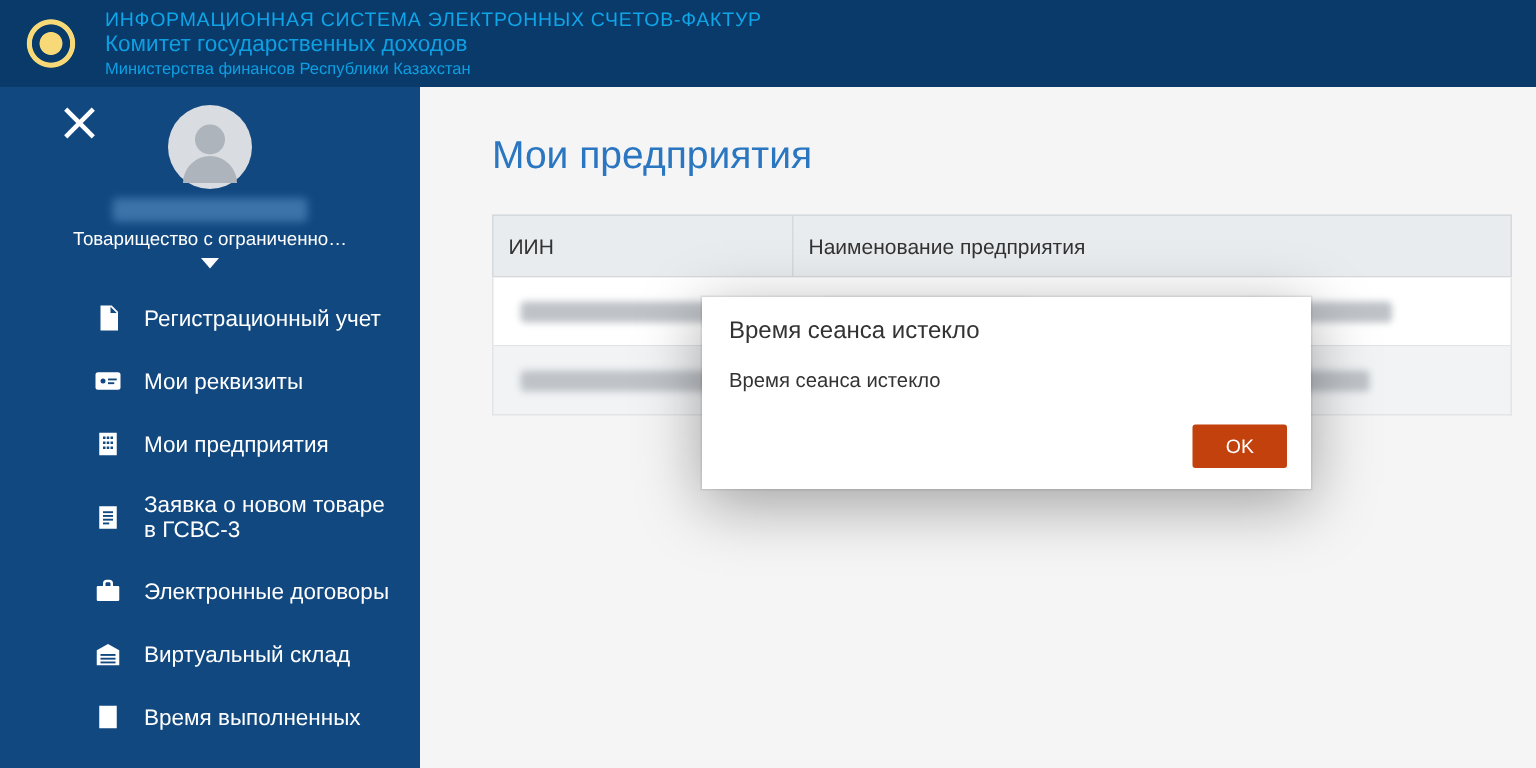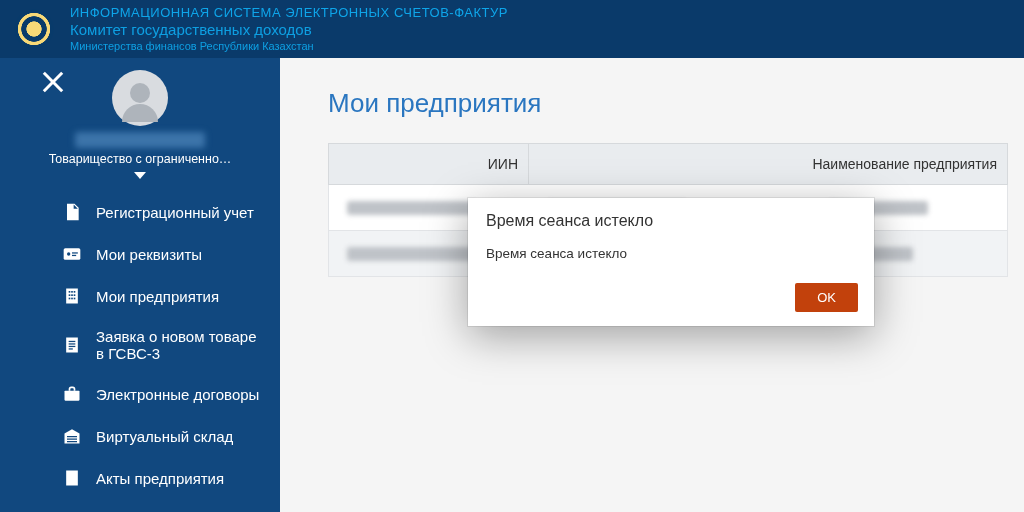--- a/index.html
+++ b/index.html
@@ -35,21 +35,21 @@
 
   .nav{list-style:none;padding-left:44px;}
   .nav li{display:flex;align-items:center;gap:14px;padding:11px 18px;font-size:15px;cursor:pointer;}
   .nic{width:20px;height:20px;flex:0 0 auto;display:flex;align-items:center;justify-content:center;}
   .nic svg{width:20px;height:20px;fill:#fff;}
 
   
   .page-title{color:#2a76c0;font-size:26px;font-weight:400;padding:30px 0 24px 48px;}
   .table{margin:0 0 0 48px;width:680px;}
   .thead{display:flex;background:#e9ecef;border:1px solid #d6d9dc;}
-  .thead .col{padding:12px 10px;font-size:14px;color:#333;text-align:right;}
+  .thead .col{padding:12px 10px;font-size:14px;color:#333;text-align:left;}
   .col-iin{width:200px;border-right:1px solid #d6d9dc;}
   .col-name{flex:1;}
   .trow{display:flex;align-items:center;background:#fff;border:1px solid #e2e4e7;border-top:none;height:46px;}
   .trow.alt{background:#f1f3f5;}
   .trow .c1{width:200px;padding:0 18px;}
   .trow .c2{flex:1;padding:0 18px;display:flex;align-items:center;gap:6px;}
   .smudge{height:14px;border-radius:3px;background:#bfc3c8;filter:blur(2.5px);}
   .sm-a{width:130px;}
   .sm-b{width:140px;}
   .sm-c{width:100px;}
@@ -156,21 +156,21 @@
             </svg>
         </span>
         <span>Виртуальный склад</span>
       </li>
       <li>
         <span class="nic">
           <svg viewBox="0 0 24 24">
               <rect x="5" y="3" width="14" height="18"></rect>
             </svg>
         </span>
-        <span>Акты предприятия</span>
+        <span>Время выполненных</span>
       </li>
     </ul>
   </aside>
 
   <main class="main">
     <h1 class="page-title">Мои предприятия</h1>
 
     <div class="table">
       <div class="thead">
         <div class="col col-iin">ИИН</div>

